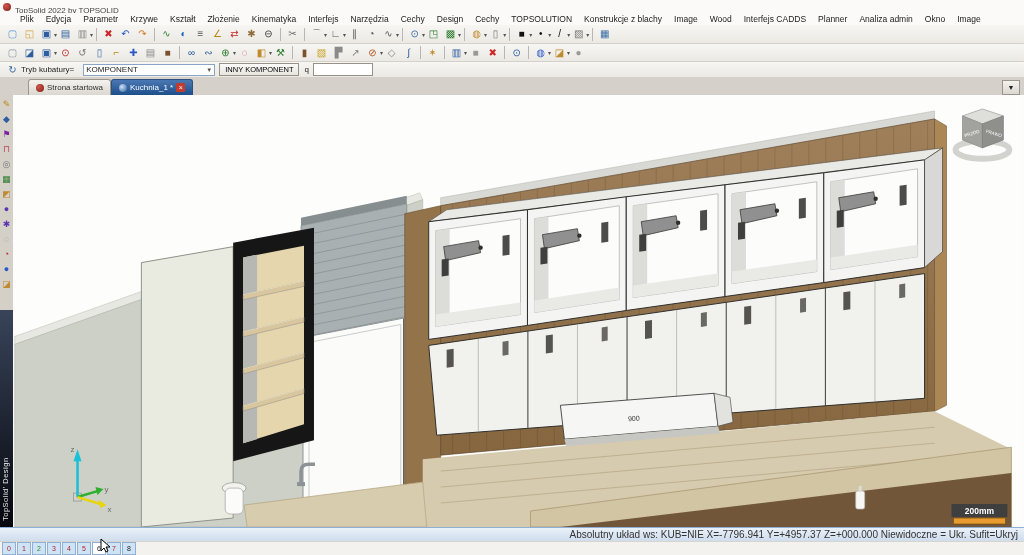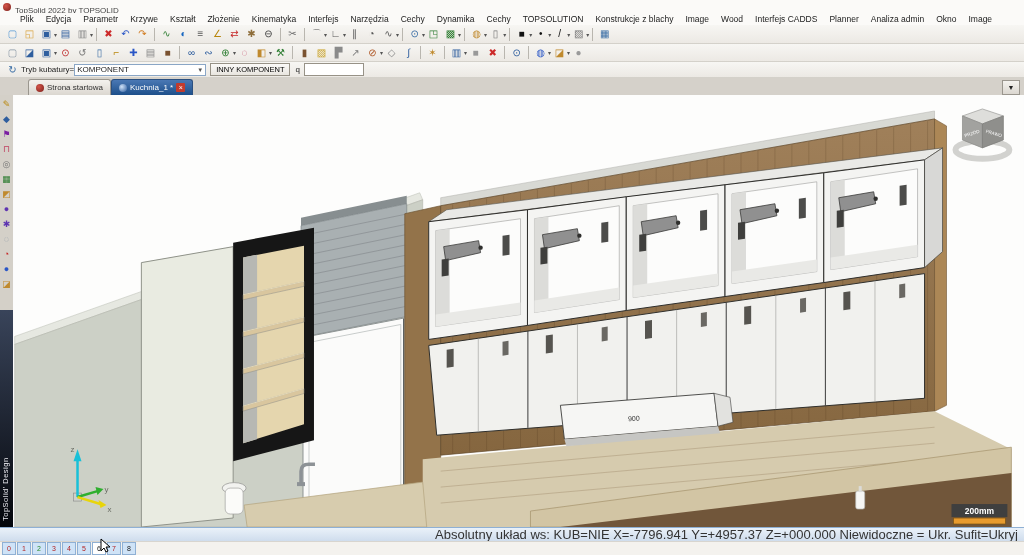--- a/index.html
+++ b/index.html
@@ -15,21 +15,21 @@
            display:flex;align-items:center;padding-left:14px;box-sizing:border-box;}
   .menubar span{font-size:8.5px;color:#222;padding:0 6px;cursor:default;}
   .tb{position:absolute;left:0;width:1024px;background:linear-gradient(#f7f6f3,#ece9e4);
       display:flex;align-items:center;padding-left:4px;box-sizing:border-box;
       border-bottom:1px solid #d4d1ca;}
   #tb1{top:25px;height:19px;} #tb2{top:44px;height:18px;} #tb3{top:62px;height:16px;}
   .icon{width:15px;height:14px;display:inline-flex;align-items:center;justify-content:center;
         font-size:10px;line-height:1;margin:0 1px;cursor:pointer;border-radius:2px;}
   .dd{font-size:6px;color:#555;margin:0 0 0 -1px;cursor:pointer;}
   .sep{width:1px;height:13px;background:#b9b6af;margin:0 3px;}
-  .combo{display:flex;align-items:center;font-size:8px;}
+  .combo{display:flex;align-items:center;font-size:8px;gap:9px;}
   .combo select,.combo .selbox{height:12px;font-size:8px;border:1px solid #8aa6c6;background:#fff;}
   .selbox{width:132px;display:inline-flex;align-items:center;justify-content:space-between;
           padding:0 2px;box-sizing:border-box;}
   .btn{font-size:7.5px;border:1px solid #979287;background:linear-gradient(#fbfaf8,#e8e5df);
        padding:1px 5px;margin-left:4px;cursor:pointer;}
   .tfield{width:54px;height:11px;border:1px solid #979287;background:#fff;margin-left:4px;
           font-size:8px;padding:0 2px;}
   
   .tabbar{position:absolute;left:0;top:78px;width:1024px;height:18px;background:#d5d1ca;
           border-bottom:1px solid #7b9cc4;display:flex;align-items:flex-end;padding-left:28px;
@@ -54,21 +54,21 @@
          background:linear-gradient(#39445a,#05070c);}
   .brand span{position:absolute;left:10px;bottom:6px;transform:rotate(-90deg);
               transform-origin:left bottom;white-space:nowrap;font-size:7.5px;color:#e8e8ee;
               letter-spacing:.5px;}
   .viewport{position:absolute;left:13px;top:95px;width:1011px;height:432px;background:#fdfdfc;}
   
   .statusbar{position:absolute;left:0;top:527px;width:1024px;height:14px;
              background:linear-gradient(#eaf1f9,#cfdded);border-top:1px solid #8fb0d4;
              display:flex;align-items:center;justify-content:flex-end;padding-right:6px;
              box-sizing:border-box;}
-  .statusbar span{font-size:13px;color:#333;}
+  .statusbar span{font-size:10px;color:#333;}
   .bottombar{position:absolute;left:0;top:541px;width:1024px;height:14px;background:#f4f2ee;
              display:flex;align-items:center;gap:1px;padding-left:2px;box-sizing:border-box;
              border-top:1px solid #d8d5cf;}
   .vbtn{width:12px;height:11px;background:#cfe3f7;border:1px solid #8fb0d4;font-size:7px;
         display:flex;align-items:center;justify-content:center;cursor:pointer;}
   .vbtn.active{background:#ffffff;}
   .cursor{position:absolute;left:100px;top:538px;z-index:50;pointer-events:none;}
 </style>
 </head>
 <body>
@@ -82,21 +82,21 @@
     <span>Plik</span>
     <span>Edycja</span>
     <span>Parametr</span>
     <span>Krzywe</span>
     <span>Kształt</span>
     <span>Złożenie</span>
     <span>Kinematyka</span>
     <span>Interfejs</span>
     <span>Narzędzia</span>
     <span>Cechy</span>
-    <span>Dynamika</span>
+    <span>Design</span>
     <span>Cechy</span>
     <span>TOPSOLUTION</span>
     <span>Konstrukcje z blachy</span>
     <span>Image</span>
     <span>Wood</span>
     <span>Interfejs CADDS</span>
     <span>Planner</span>
     <span>Analiza admin</span>
     <span>Okno</span>
     <span>Image</span>

